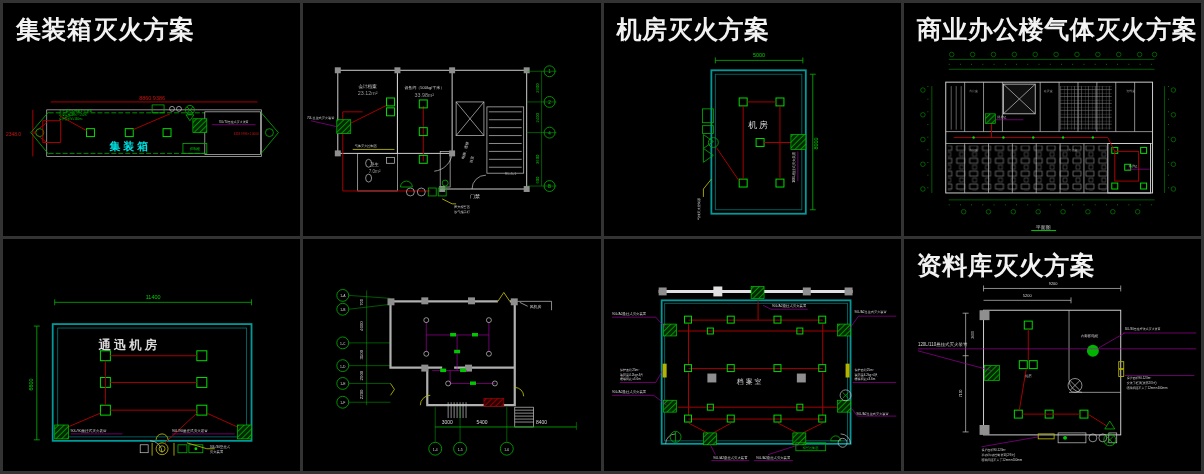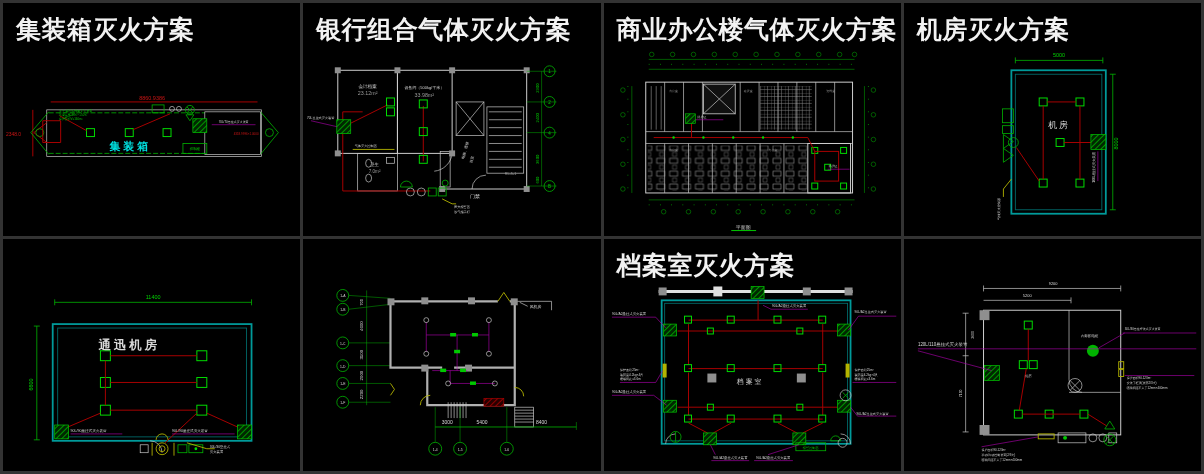--- a/index.html
+++ b/index.html
@@ -105,21 +105,20 @@
       <line x1="210" y1="123" x2="254" y2="123" class="m"></line>
       <text x="232" y="121" font-size="3" text-anchor="middle" class="tw">70L/70悬挂式灭火装置</text>
       <rect x="181" y="142" width="24" height="10" class="g" stroke-width="0.7"></rect>
       <text x="193" y="149" font-size="3.5" text-anchor="middle" fill="#00e000">控制柜</text>
     </g>
     <text x="128" y="149" font-size="11" font-weight="bold" text-anchor="middle" letter-spacing="3" class="tc">集装箱</text>
   </svg>
 </div>
 
 <div class="panel">
-  <div class="ptitle">银行组合气体灭火方案</div>
   <svg viewBox="0 0 299 235" preserveAspectRatio="none">
     <g>
       <rect x="35" y="68" width="60" height="84" class="w"></rect>
       <rect x="95" y="68" width="55" height="84" class="w"></rect>
       <path d="M150,68 H225 V188 H140" class="w"></path>
       <rect x="154" y="100" width="28" height="34" class="w1"></rect>
       <path d="M154,100 L182,134 M182,100 L154,134" class="w1" stroke-width="0.5"></path>
       <rect x="185" y="105" width="37" height="67" class="w1"></rect>
       <path d="M187,110h33M187,118h33M187,126h33M187,134h33M187,142h33M187,150h33M187,158h33M187,166h33" class="w1" stroke-width="0.5"></path>
       <rect x="55" y="152" width="40" height="38" class="w1"></rect>
@@ -188,20 +187,69 @@
     </g>
     <g>
       <line x1="8" y1="119" x2="34" y2="125" class="m"></line>
       <text x="4" y="117" font-size="3.2" class="tw">70L悬挂式灭火装置</text>
       <text x="52" y="146" font-size="3.2" class="tw">气体灭火控制器</text>
       <line x1="50" y1="148" x2="92" y2="148" class="y" stroke-width="0.5"></line>
       <path d="M140,198 L150,203 L154,203" class="y" stroke-width="0.5"></path>
       <text x="152" y="207" font-size="3.2" class="tw">声光报警器</text>
       <text x="152" y="212" font-size="3.2" class="tw">放气指示灯</text>
     </g>
+  </svg>
+</div>
+
+<div class="panel">
+  <div class="ptitle">机房灭火方案</div>
+  <svg viewBox="0 0 299 235" preserveAspectRatio="none">
+    <g>
+      <line x1="112" y1="58" x2="200" y2="58" class="g"></line>
+      <line x1="112" y1="55" x2="112" y2="61" class="g"></line>
+          <line x1="200" y1="55" x2="200" y2="61" class="g"></line>
+      <text x="156" y="55" font-size="5.5" text-anchor="middle" class="tg">5000</text>
+      <line x1="210" y1="72" x2="210" y2="209" class="g"></line>
+      <line x1="207" y1="72" x2="213" y2="72" class="g"></line>
+          <line x1="207" y1="209" x2="213" y2="209" class="g"></line>
+      <text x="215" y="142" font-size="5.5" text-anchor="middle" class="tg" transform="rotate(-90 215 142)">8000</text>
+    </g>
+    <g>
+      <rect x="108" y="68" width="95" height="145" class="cy"></rect>
+      <rect x="112" y="72" width="87" height="137" class="cy2"></rect>
+    </g>
+    <g>
+      <rect x="136" y="96" width="8" height="8" class="gb"></rect>
+          <rect x="173" y="96" width="8" height="8" class="gb"></rect>
+      <rect x="136" y="178" width="8" height="8" class="gb"></rect>
+          <rect x="173" y="178" width="8" height="8" class="gb"></rect>
+      <rect x="153" y="137" width="8" height="8" class="gb"></rect>
+      <line x1="140" y1="104" x2="140" y2="178" class="r" stroke-width="0.9"></line>
+      <line x1="177" y1="104" x2="177" y2="178" class="r" stroke-width="0.9"></line>
+      <line x1="144" y1="100" x2="173" y2="100" class="r" stroke-width="0.9"></line>
+      <line x1="161" y1="141" x2="188" y2="141" class="r" stroke-width="0.9"></line>
+      <line x1="113" y1="146" x2="136" y2="180" class="r" stroke-width="0.8"></line>
+    </g>
+    <g>
+      <rect x="188" y="133" width="15" height="15" fill="url(#hatchG)" stroke="#00c800" stroke-width="0.7"></rect>
+      <line x1="195" y1="150" x2="195" y2="180" class="m"></line>
+      <text x="192" y="166" font-size="3.4" text-anchor="middle" class="tw" transform="rotate(-90 192 166)">100L悬挂式灭火装置</text>
+    </g>
+    <g>
+      <rect x="99" y="107" width="11" height="14" class="g" stroke-width="0.7"></rect>
+      <rect x="99" y="124" width="11" height="8" class="g" stroke-width="0.7"></rect>
+      <path d="M100,133 L110,140 L100,147 Z" class="g" stroke-width="0.6"></path>
+      <path d="M100,147 L110,154 L100,161 Z" class="g" stroke-width="0.6"></path>
+      <circle cx="110" cy="141" r="5" class="g" stroke-width="0.7"></circle>
+    </g>
+    <g>
+      <path d="M108,178 L100,188 L100,196" class="y" stroke-width="0.6"></path>
+      <text x="97" y="197" font-size="3.2" class="tw" transform="rotate(-90 97 197)" text-anchor="end">气体灭火控制器</text>
+    </g>
+    <text x="156" y="126" font-size="9" text-anchor="middle" letter-spacing="2" class="tw">机房</text>
   </svg>
 </div>
 
 <div class="panel">
   <div class="ptitle">商业办公楼气体灭火方案</div>
   <svg viewBox="0 0 299 235" preserveAspectRatio="none">
     <g>
       <line x1="45" y1="57" x2="252" y2="57" class="gth"></line>
       <line x1="45" y1="62" x2="252" y2="62" class="g" stroke-width="8" stroke-dasharray="0.8 10.5"></line>
       <line x1="45" y1="67" x2="252" y2="67" class="gth"></line>
@@ -283,69 +331,20 @@
       <text x="170" y="150" font-size="3" text-anchor="middle" class="tgr">办公室</text>
     </g>
     <g>
       <text x="140" y="228" font-size="5" text-anchor="middle" class="tw">平面图</text>
       <line x1="128" y1="230" x2="153" y2="230" stroke="#00c800" stroke-width="1"></line>
     </g>
   </svg>
 </div>
 
 <div class="panel">
-  <div class="ptitle">机房灭火方案</div>
-  <svg viewBox="0 0 299 235" preserveAspectRatio="none">
-    <g>
-      <line x1="112" y1="58" x2="200" y2="58" class="g"></line>
-      <line x1="112" y1="55" x2="112" y2="61" class="g"></line>
-          <line x1="200" y1="55" x2="200" y2="61" class="g"></line>
-      <text x="156" y="55" font-size="5.5" text-anchor="middle" class="tg">5000</text>
-      <line x1="210" y1="72" x2="210" y2="209" class="g"></line>
-      <line x1="207" y1="72" x2="213" y2="72" class="g"></line>
-          <line x1="207" y1="209" x2="213" y2="209" class="g"></line>
-      <text x="215" y="142" font-size="5.5" text-anchor="middle" class="tg" transform="rotate(-90 215 142)">8000</text>
-    </g>
-    <g>
-      <rect x="108" y="68" width="95" height="145" class="cy"></rect>
-      <rect x="112" y="72" width="87" height="137" class="cy2"></rect>
-    </g>
-    <g>
-      <rect x="136" y="96" width="8" height="8" class="gb"></rect>
-          <rect x="173" y="96" width="8" height="8" class="gb"></rect>
-      <rect x="136" y="178" width="8" height="8" class="gb"></rect>
-          <rect x="173" y="178" width="8" height="8" class="gb"></rect>
-      <rect x="153" y="137" width="8" height="8" class="gb"></rect>
-      <line x1="140" y1="104" x2="140" y2="178" class="r" stroke-width="0.9"></line>
-      <line x1="177" y1="104" x2="177" y2="178" class="r" stroke-width="0.9"></line>
-      <line x1="144" y1="100" x2="173" y2="100" class="r" stroke-width="0.9"></line>
-      <line x1="161" y1="141" x2="188" y2="141" class="r" stroke-width="0.9"></line>
-      <line x1="113" y1="146" x2="136" y2="180" class="r" stroke-width="0.8"></line>
-    </g>
-    <g>
-      <rect x="188" y="133" width="15" height="15" fill="url(#hatchG)" stroke="#00c800" stroke-width="0.7"></rect>
-      <line x1="195" y1="150" x2="195" y2="180" class="m"></line>
-      <text x="192" y="166" font-size="3.4" text-anchor="middle" class="tw" transform="rotate(-90 192 166)">100L悬挂式灭火装置</text>
-    </g>
-    <g>
-      <rect x="99" y="107" width="11" height="14" class="g" stroke-width="0.7"></rect>
-      <rect x="99" y="124" width="11" height="8" class="g" stroke-width="0.7"></rect>
-      <path d="M100,133 L110,140 L100,147 Z" class="g" stroke-width="0.6"></path>
-      <path d="M100,147 L110,154 L100,161 Z" class="g" stroke-width="0.6"></path>
-      <circle cx="110" cy="141" r="5" class="g" stroke-width="0.7"></circle>
-    </g>
-    <g>
-      <path d="M108,178 L100,188 L100,196" class="y" stroke-width="0.6"></path>
-      <text x="97" y="197" font-size="3.2" class="tw" transform="rotate(-90 97 197)" text-anchor="end">气体灭火控制器</text>
-    </g>
-    <text x="156" y="126" font-size="9" text-anchor="middle" letter-spacing="2" class="tw">机房</text>
-  </svg>
-</div>
-
-<div class="panel">
   <svg viewBox="0 0 299 235" preserveAspectRatio="none">
     <g>
       <line x1="52" y1="64" x2="250" y2="64" class="g"></line>
       <line x1="52" y1="61" x2="52" y2="67" class="g"></line>
           <line x1="250" y1="61" x2="250" y2="67" class="g"></line>
       <text x="151" y="61" font-size="5.5" text-anchor="middle" class="tg">11400</text>
       <line x1="34" y1="88" x2="34" y2="203" class="g"></line>
       <line x1="31" y1="88" x2="37" y2="88" class="g"></line>
           <line x1="31" y1="203" x2="37" y2="203" class="g"></line>
       <text x="30" y="147" font-size="5.5" text-anchor="middle" class="tg" transform="rotate(-90 30 147)">6600</text>
@@ -476,21 +475,20 @@
           <circle cx="158" cy="212" r="6.5" class="g"></circle>
           <circle cx="205" cy="212" r="6.5" class="g"></circle>
       <text x="133" y="214" font-size="3.4" text-anchor="middle" class="tw">1-4</text>
       <text x="158" y="214" font-size="3.4" text-anchor="middle" class="tw">1-5</text>
       <text x="205" y="214" font-size="3.4" text-anchor="middle" class="tw">1-6</text>
     </g>
   </svg>
 </div>
 
 <div class="panel">
-  <div class="ptitle">档案室灭火方案</div>
   <svg viewBox="0 0 299 235" preserveAspectRatio="none">
     <g>
       <line x1="55" y1="53" x2="250" y2="53" stroke="#e0e0e0" stroke-width="3"></line>
       <rect x="55" y="49" width="8" height="8" class="col"></rect>
       <rect x="110" y="48" width="9" height="10" fill="#e0e0e0"></rect>
       <rect x="200" y="49" width="8" height="8" class="col"></rect>
       <rect x="242" y="49" width="8" height="8" class="col"></rect>
       <rect x="148" y="48" width="13" height="12" fill="url(#hatchG)" stroke="#00c800" stroke-width="0.7"></rect>
     </g>
     <g>
@@ -575,20 +573,21 @@
       <path d="M107,208 L112,218" class="m"></path>
       <text x="153" y="222" font-size="3.4" class="tw">90L/A2悬挂式灭火装置</text>
       <line x1="151" y1="224" x2="190" y2="224" class="m"></line>
       <path d="M196,208 L165,218" class="m"></path>
     </g>
     <text x="147" y="147" font-size="7" text-anchor="middle" letter-spacing="2" class="tw">档案室</text>
   </svg>
 </div>
 
 <div class="panel">
+  <div class="ptitle">资料库灭火方案</div>
   <svg viewBox="0 0 299 235" preserveAspectRatio="none">
     <g>
       <line x1="80" y1="50" x2="218" y2="50" class="w1" stroke-width="0.6"></line>
       <line x1="80" y1="47" x2="80" y2="53" class="w1" stroke-width="0.6"></line>
           <line x1="218" y1="47" x2="218" y2="53" class="w1" stroke-width="0.6"></line>
       <text x="150" y="47" font-size="4" text-anchor="middle" class="tw">9200</text>
       <line x1="80" y1="62" x2="168" y2="62" class="w1" stroke-width="0.6"></line>
       <line x1="168" y1="59" x2="168" y2="65" class="w1" stroke-width="0.6"></line>
       <text x="124" y="59" font-size="4" text-anchor="middle" class="tw">5200</text>
       <line x1="62" y1="75" x2="62" y2="195" class="w1" stroke-width="0.6"></line>

